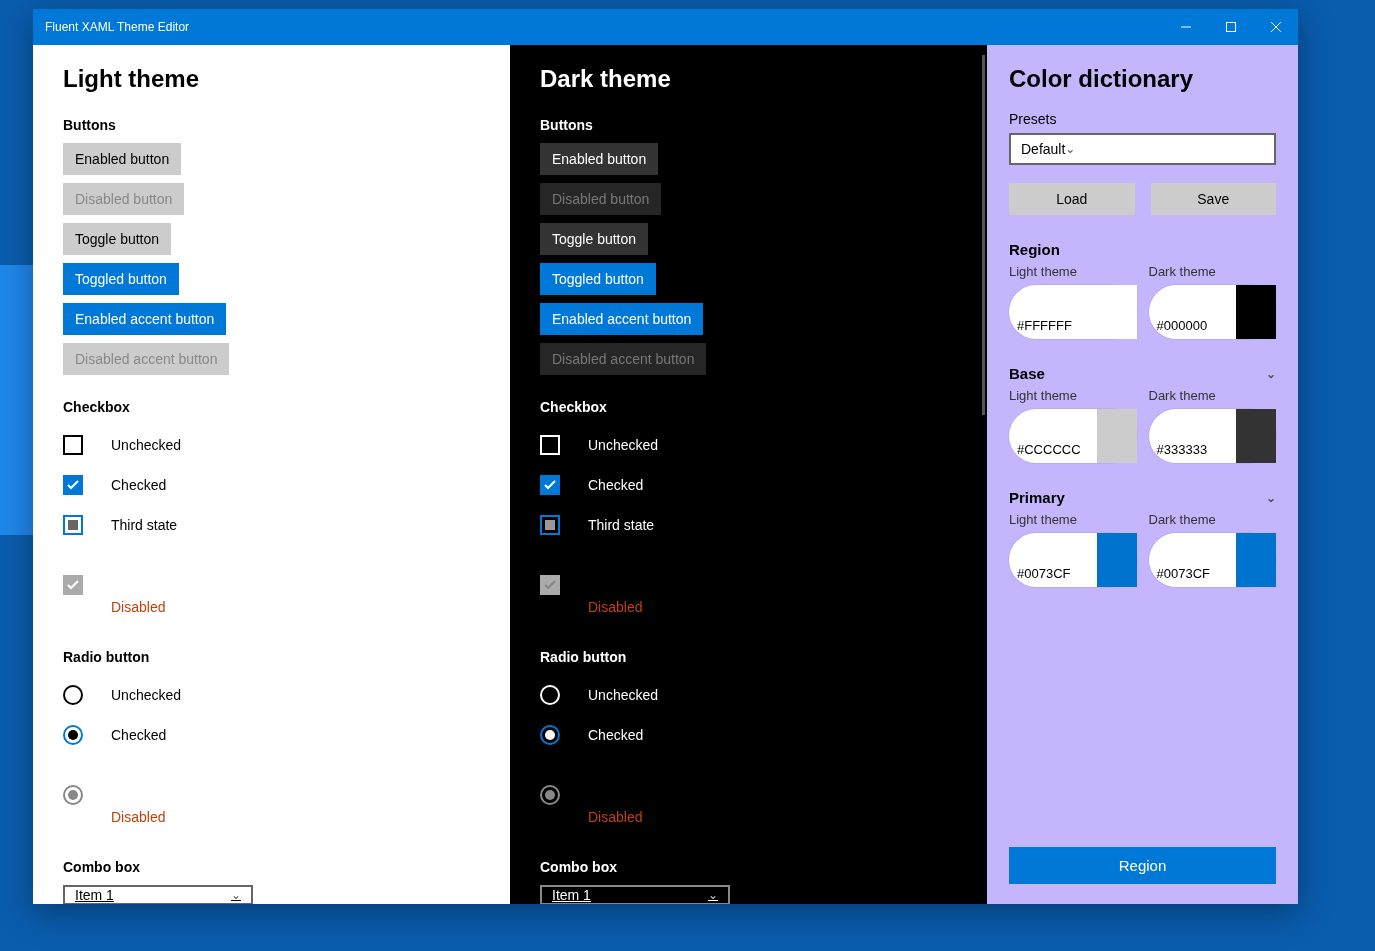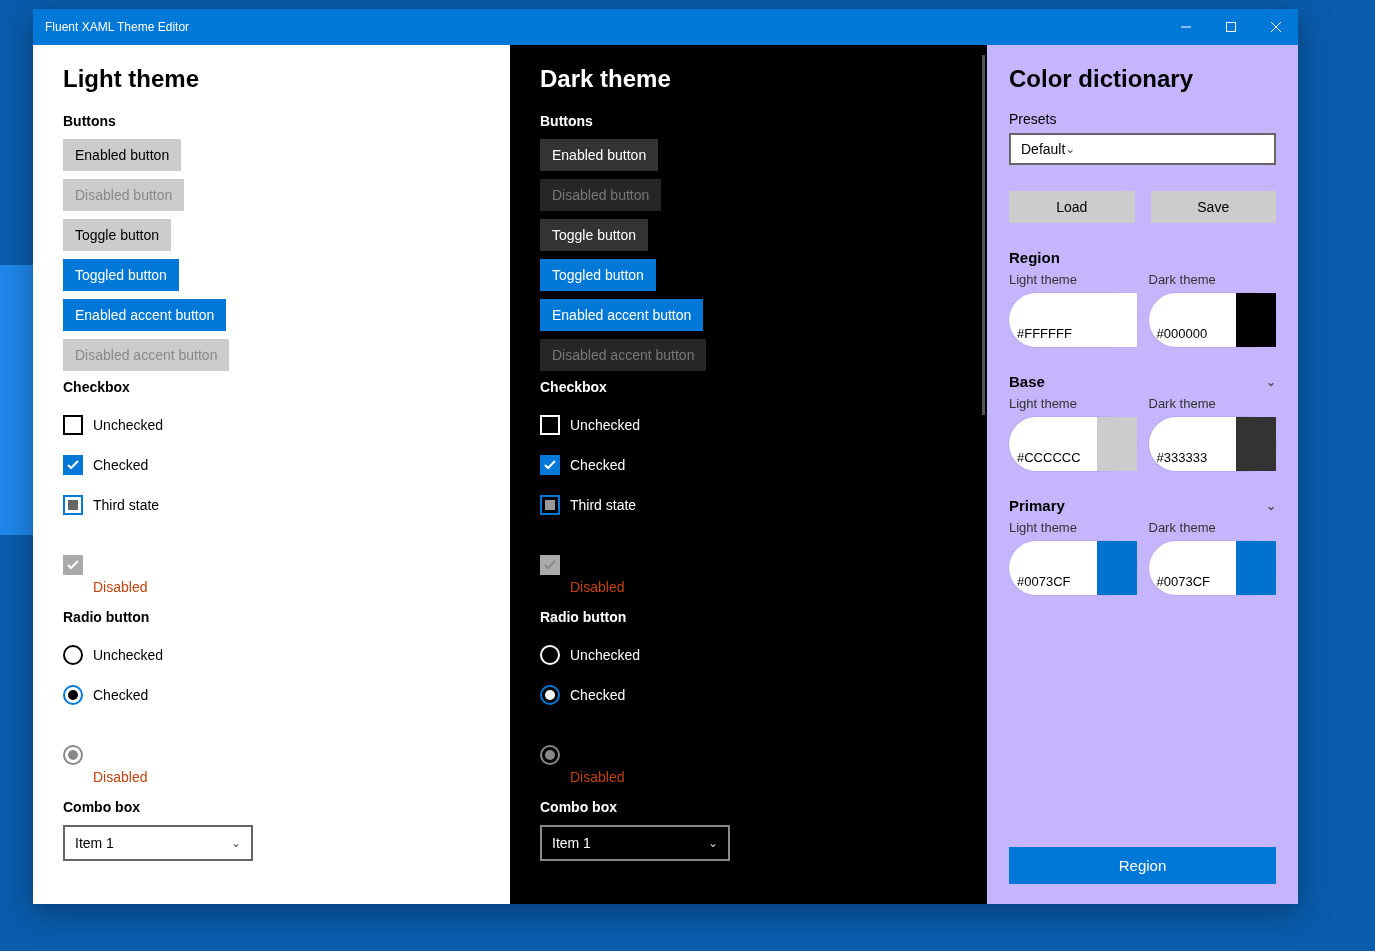--- a/index.html
+++ b/index.html
@@ -46,21 +46,21 @@
     position: relative;
   }
   .panel.light { width: 477px; background: #ffffff; color: #000; }
   .panel.dark  { width: 477px; background: #000000; color: #fff; position: relative; }
   .panel.dark::after {
     content: "";
     position: absolute; top: 10px; right: 2px; width: 3px; height: 360px;
     background: #555;
   }
   .panel h1 { font-size: 24px; font-weight: 600; margin-bottom: 20px; }
-  .section-label { font-size: 14px; font-weight: 600; margin: 4px 0 10px; }
+  .section-label { font-size: 14px; font-weight: 600; margin: 24px 0 10px; }
   .btn {
     display: inline-block;
     padding: 8px 12px;
     font-size: 14px;
     border: 0;
     margin-bottom: 8px;
     cursor: pointer;
     text-align: left;
     font-family: inherit;
   }
@@ -69,21 +69,21 @@
   .light .btn.accent { background: #0078d7; color: #fff; }
   .light .btn.accent-disabled { background: #cccccc; color: #888; }
   .dark .btn.normal { background: #333333; color: #fff; }
   .dark .btn.disabled { background: #262626; color: #777; }
   .dark .btn.accent { background: #0078d7; color: #fff; }
   .dark .btn.accent-disabled { background: #262626; color: #777; }
   .stack > * { display: block; }
   .stack .btn { width: fit-content; }
 
   .check-row, .radio-row {
-    display: flex; align-items: center; gap: 10px;
+    display: flex; align-items: center; gap: 28px;
     padding: 10px 0; font-size: 14px;
   }
   .cb {
     width: 20px; height: 20px; border: 2px solid currentColor;
     display: flex; align-items: center; justify-content: center;
     flex-shrink: 0;
   }
   .cb.checked { background: #0078d7; border-color: #0078d7; color:#fff; }
   .cb.third { border-color: #0078d7; }
   .cb.third::after { content:""; width:10px; height:10px; background:#666; }
@@ -99,39 +99,39 @@
   }
   .rb.checked::after { content:""; width:10px; height:10px; border-radius:50%; background:#000; }
   .dark .rb.checked::after { background:#fff; }
   .rb.checked { border-color:#0078d7; }
   .rb.disabled { border-color:#888; }
   .rb.disabled::after { content:""; width:10px; height:10px; border-radius:50%; background:#888; }
 
   .combo {
     width: 190px; height: 16px; border: 2px solid #666;
     display:flex; align-items:center; justify-content:space-between;
-    padding: 16px 10px; font-size:14px; background:transparent; color:inherit;
+    padding: 8px 10px; font-size:14px; background:transparent; color:inherit;text-decoration:underline;
   }
   .dark .combo { border-color:#888; }
 
   
   .side {
     flex: 1; background: #c4b5fd; color:#000;
     padding: 20px 22px;
     display:flex; flex-direction:column;
     font-size: 14px;
   }
   .side h1 { font-size: 24px; font-weight:600; margin-bottom: 18px; }
   .side .lbl { font-size: 14px; margin-bottom: 6px; }
   .combo2 {
     width: 100%; height: 32px; border: 2px solid #666;
     display:flex; align-items:center; justify-content:flex-start;
     padding: 0 10px; background:#fff;
   }
-  .side-row { display:flex; gap:16px; margin-top: 26px; border-radius: 15px; }
+  .side-row { display:flex; gap:16px; margin-top: 18px; border-radius: 15px; }
   .side-row .sbtn {
     flex:1; text-align:center; padding: 8px 0;
     background:#cccccc; border:0; font-size:14px; font-family:inherit; cursor:pointer;
   }
   .cat-header {
     display:flex; justify-content:space-between; align-items:center;
     font-weight:600; margin-top: 26px; font-size:15px;
   }
   .swatch-row { display:flex; gap:12px; margin-top:6px; }
   .swatch-col { flex:1; }

